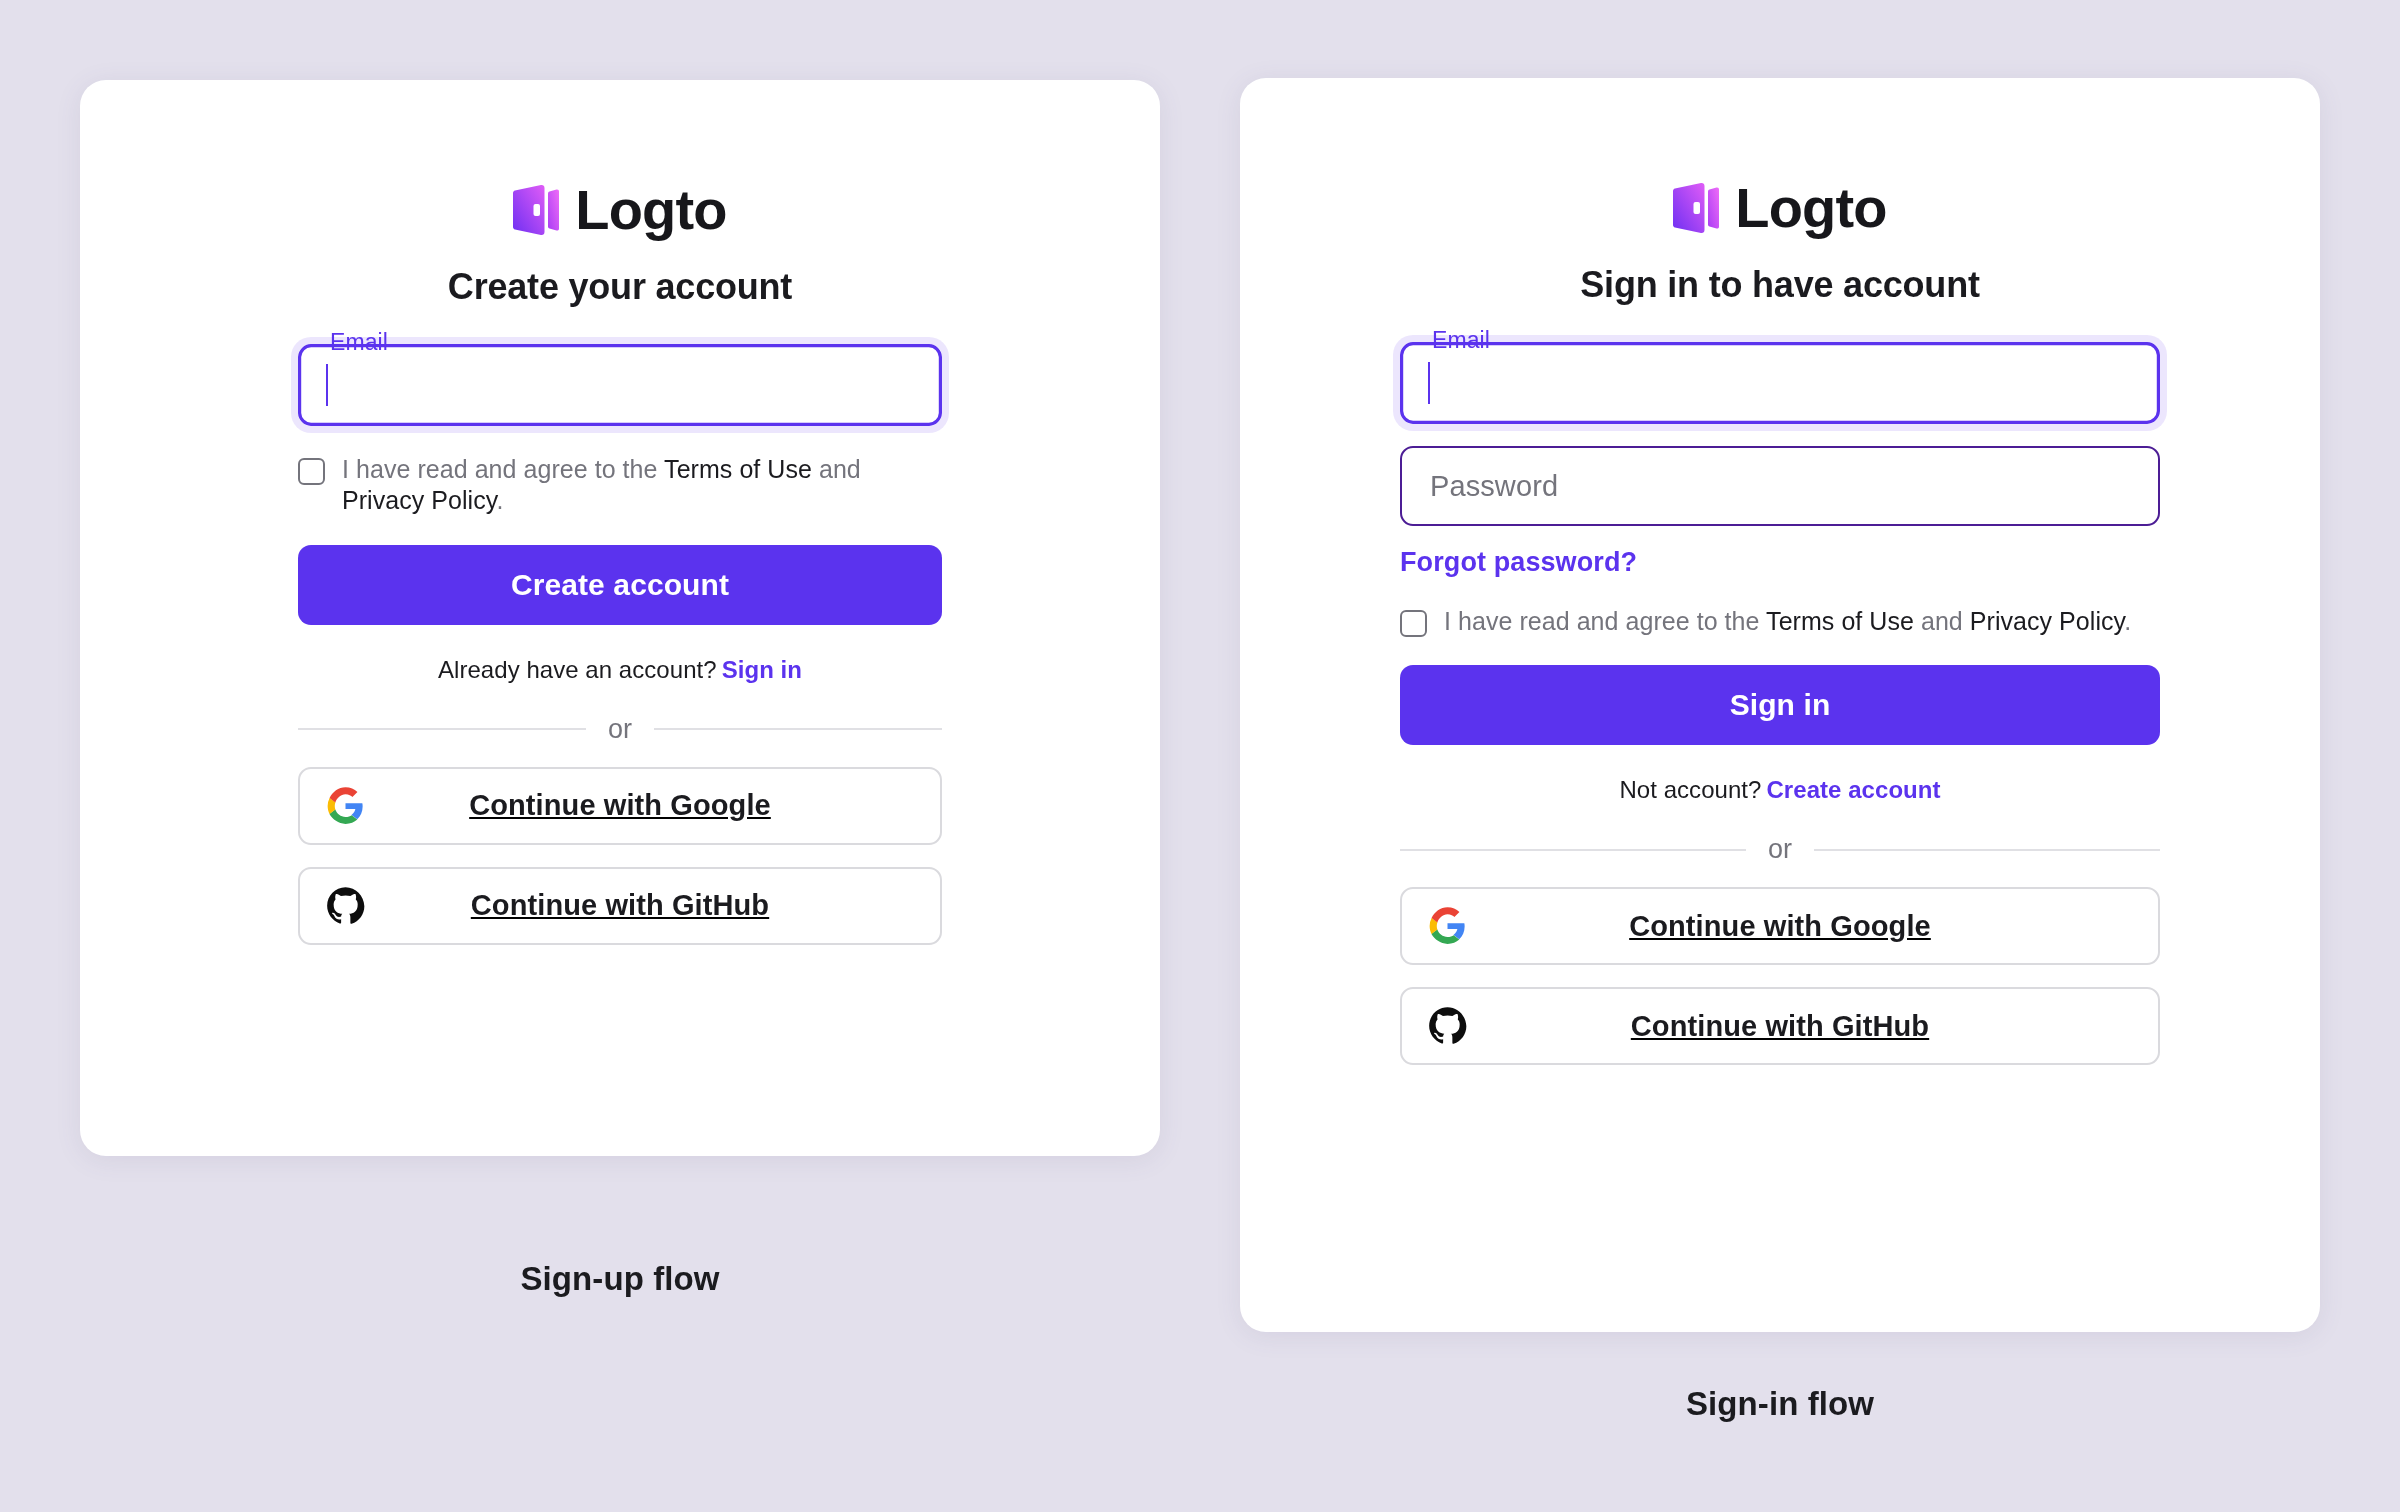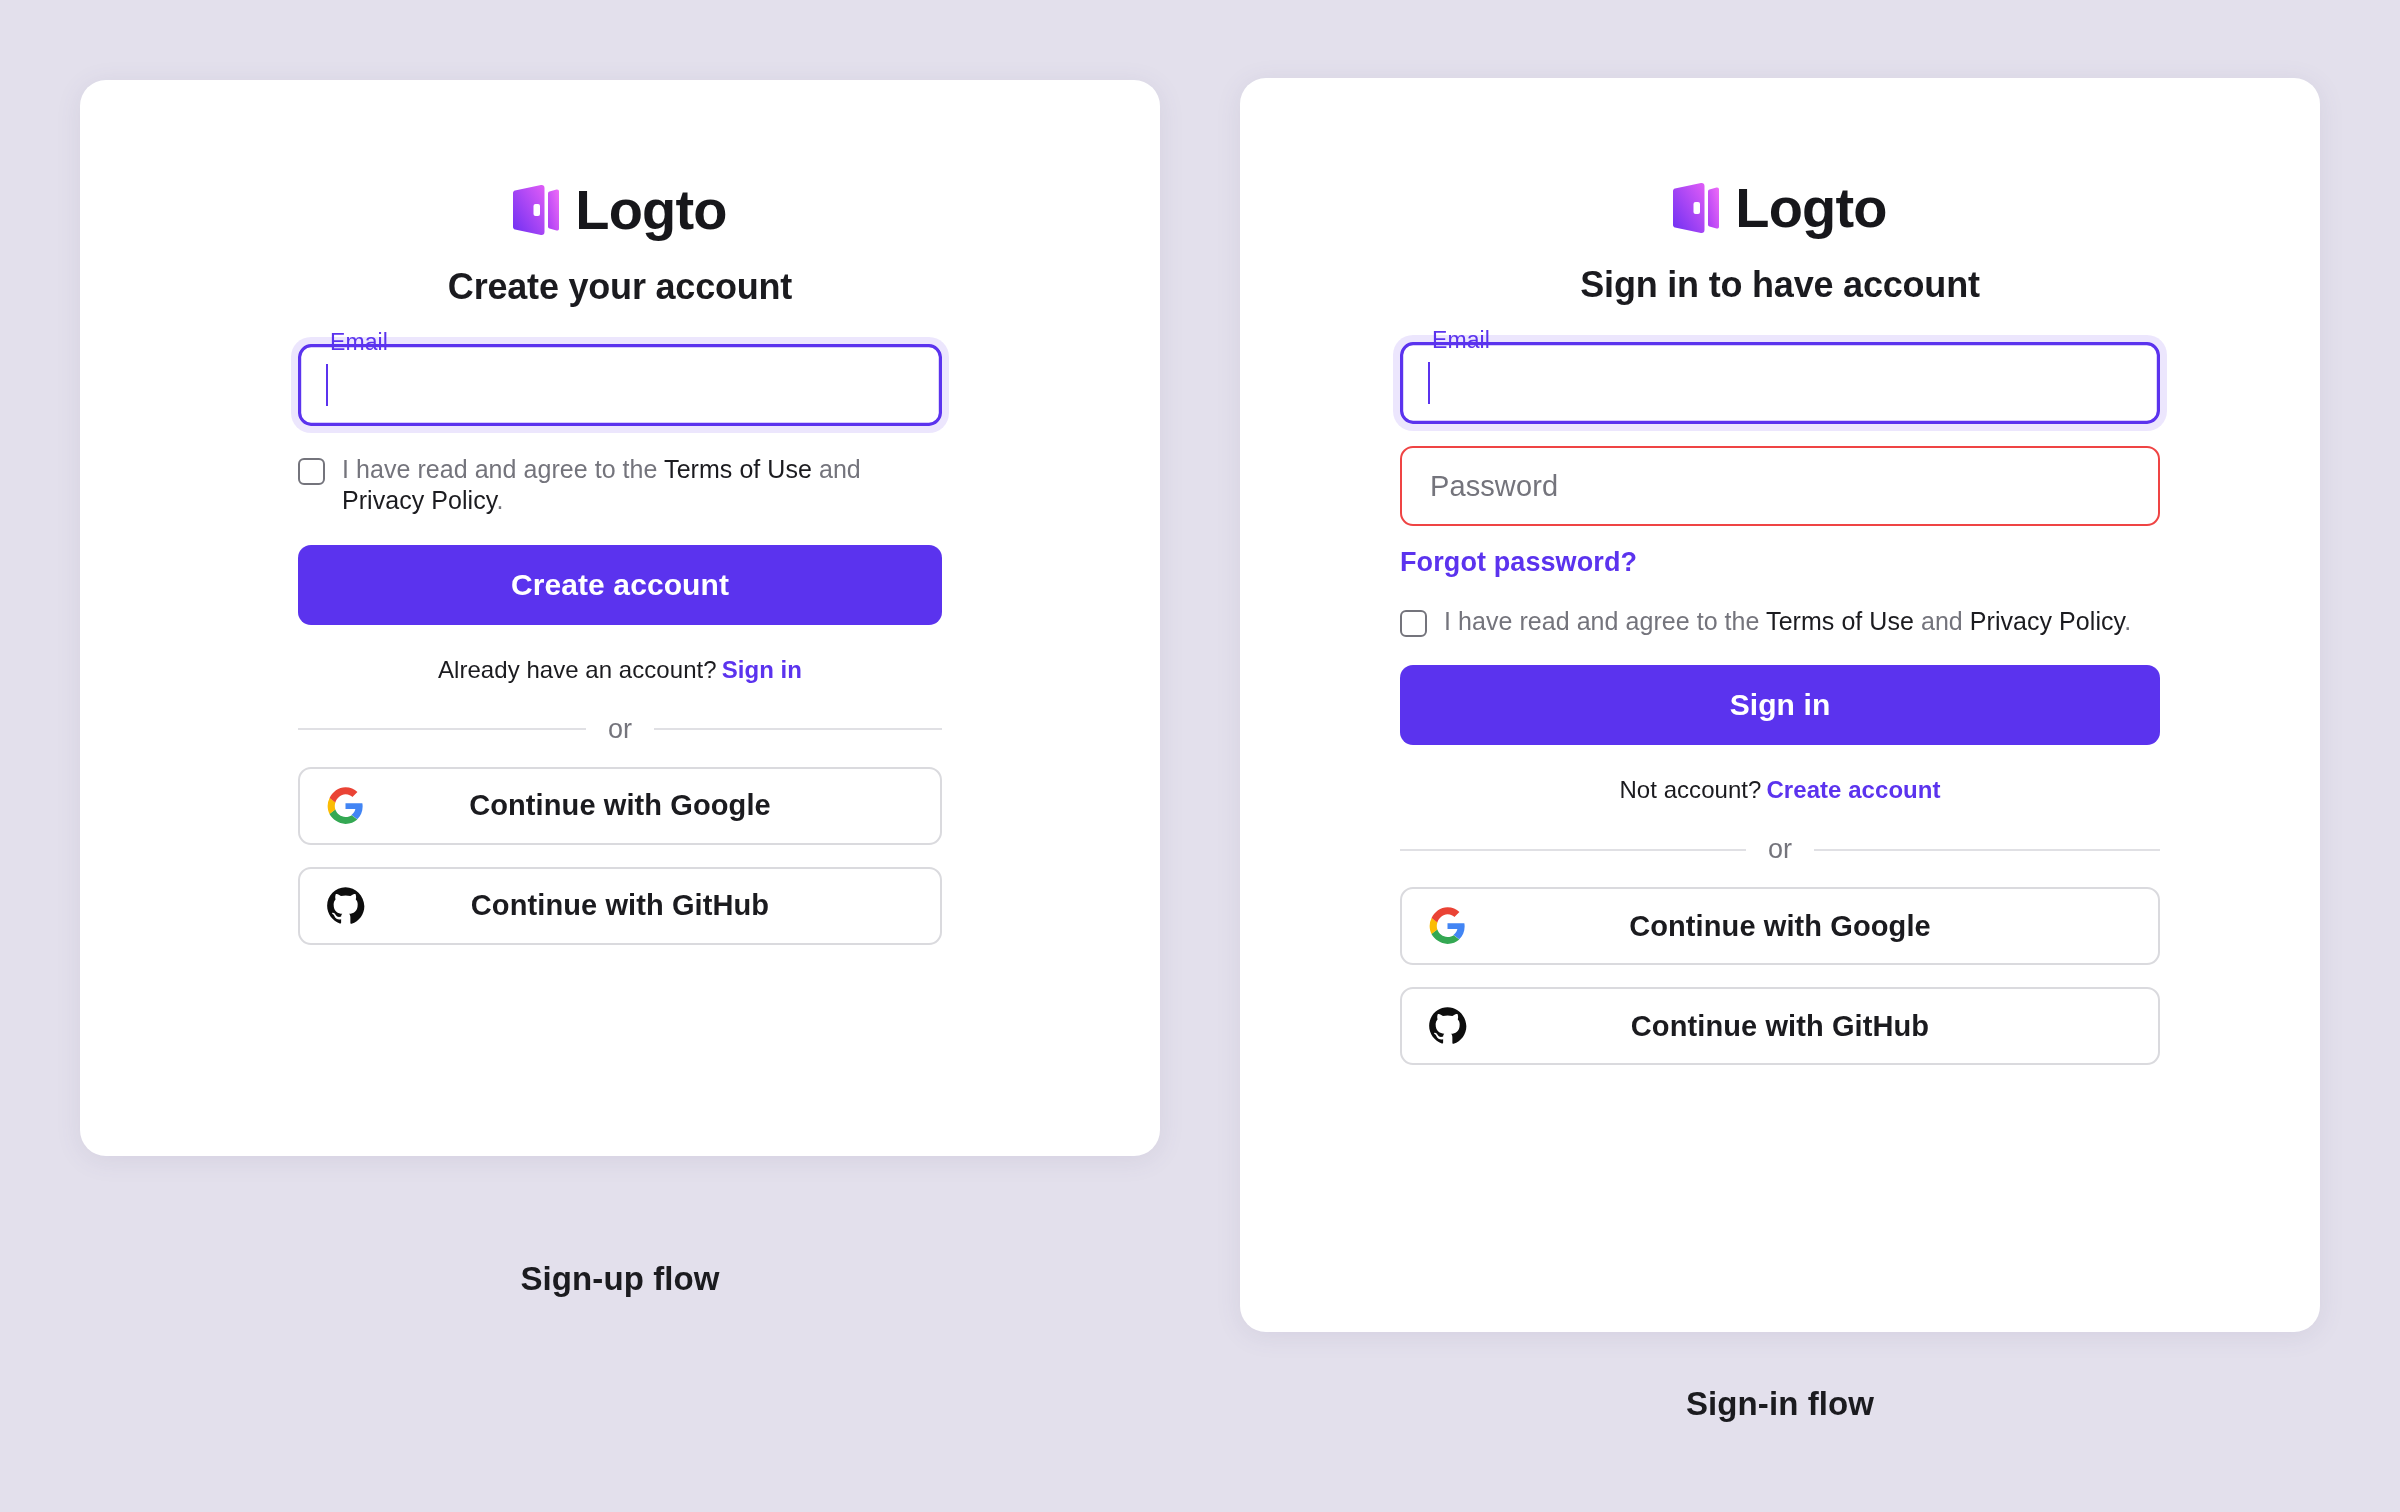--- a/index.html
+++ b/index.html
@@ -121,21 +121,21 @@
     left: 28px;
     top: 20px;
     width: 2px;
     height: 42px;
     background: #5b33ee;
   }
   .field-plain {
     position: relative;
     margin-top: 22px;
     height: 80px;
-    border: 2px solid #ef4444;
+    border: 2px solid #4c1d95;
     border-radius: 13px;
     box-sizing: border-box;
     display: flex;
     align-items: center;
     padding: 16px 28px;
   }
   .placeholder {
     font-size: 29px;
     color: #74747c;
     letter-spacing: 0.1px;
@@ -236,20 +236,21 @@
     display: flex;
     align-items: center;
     justify-content: center;
     margin-top: 22px;
     height: 78px;
     border: 2px solid #dadade;
     border-radius: 13px;
     background: #ffffff;
     cursor: pointer;
     box-sizing: border-box;
+    text-decoration: underline;
   }
   .btn-social .sicon {
     position: absolute;
     left: 26px;
     top: 50%;
     transform: translateY(-50%);
     width: 39px;
     height: 39px;
     display: block;
   }

